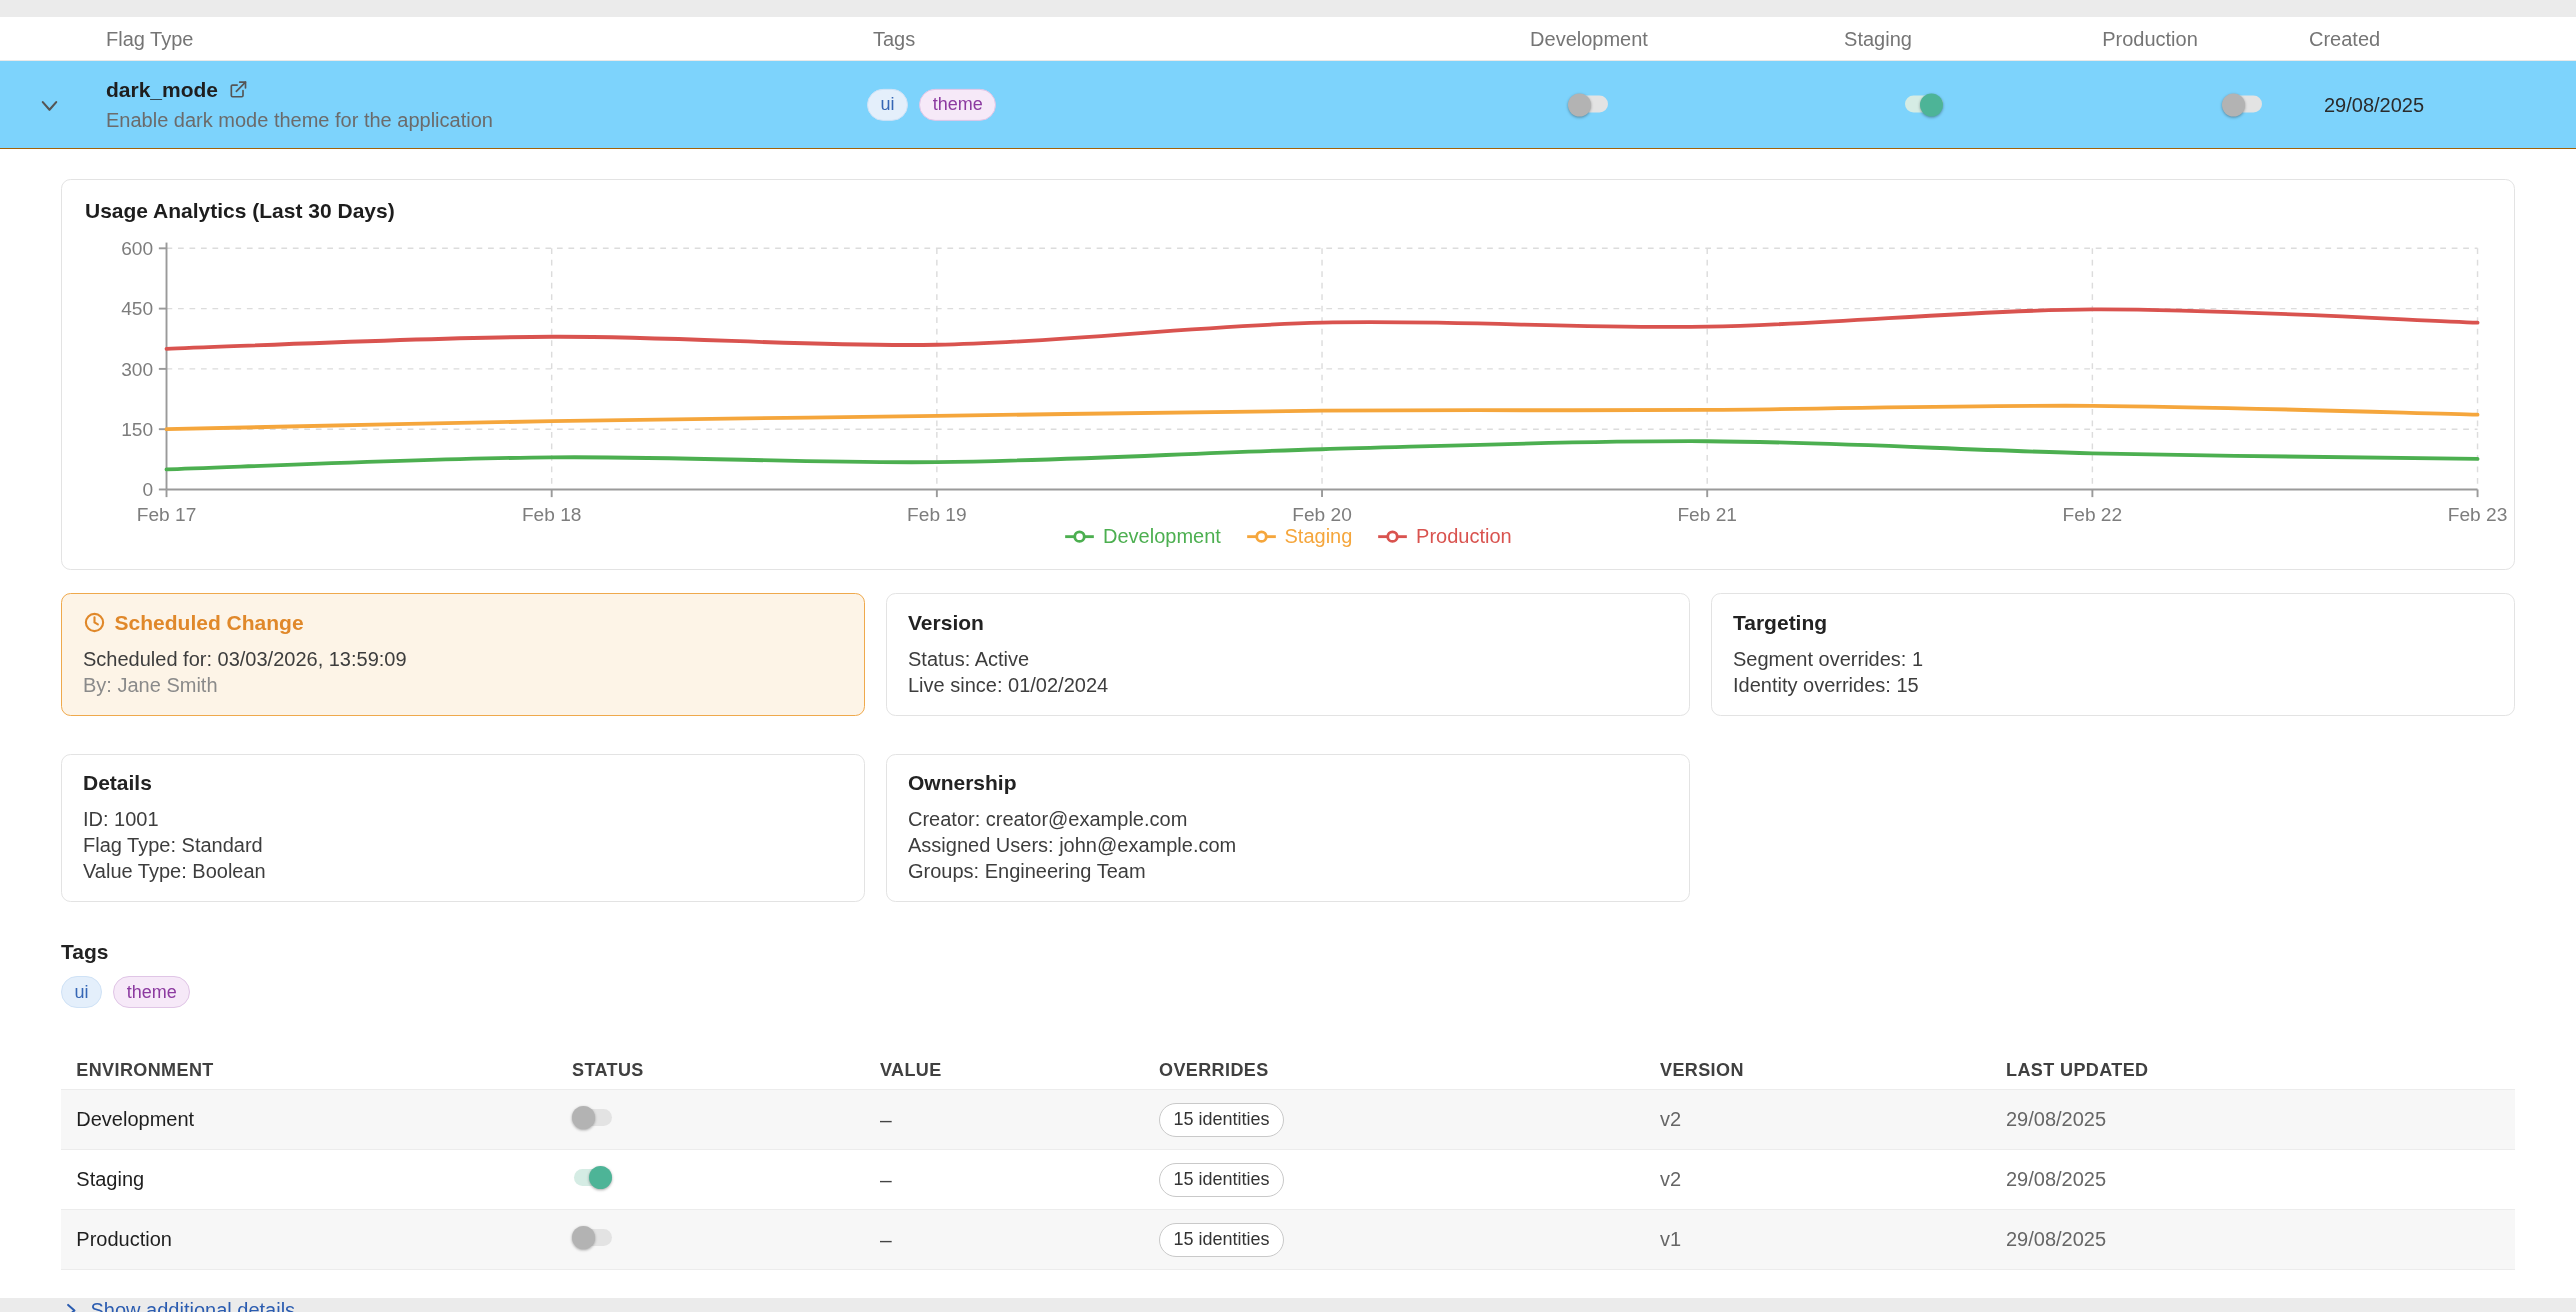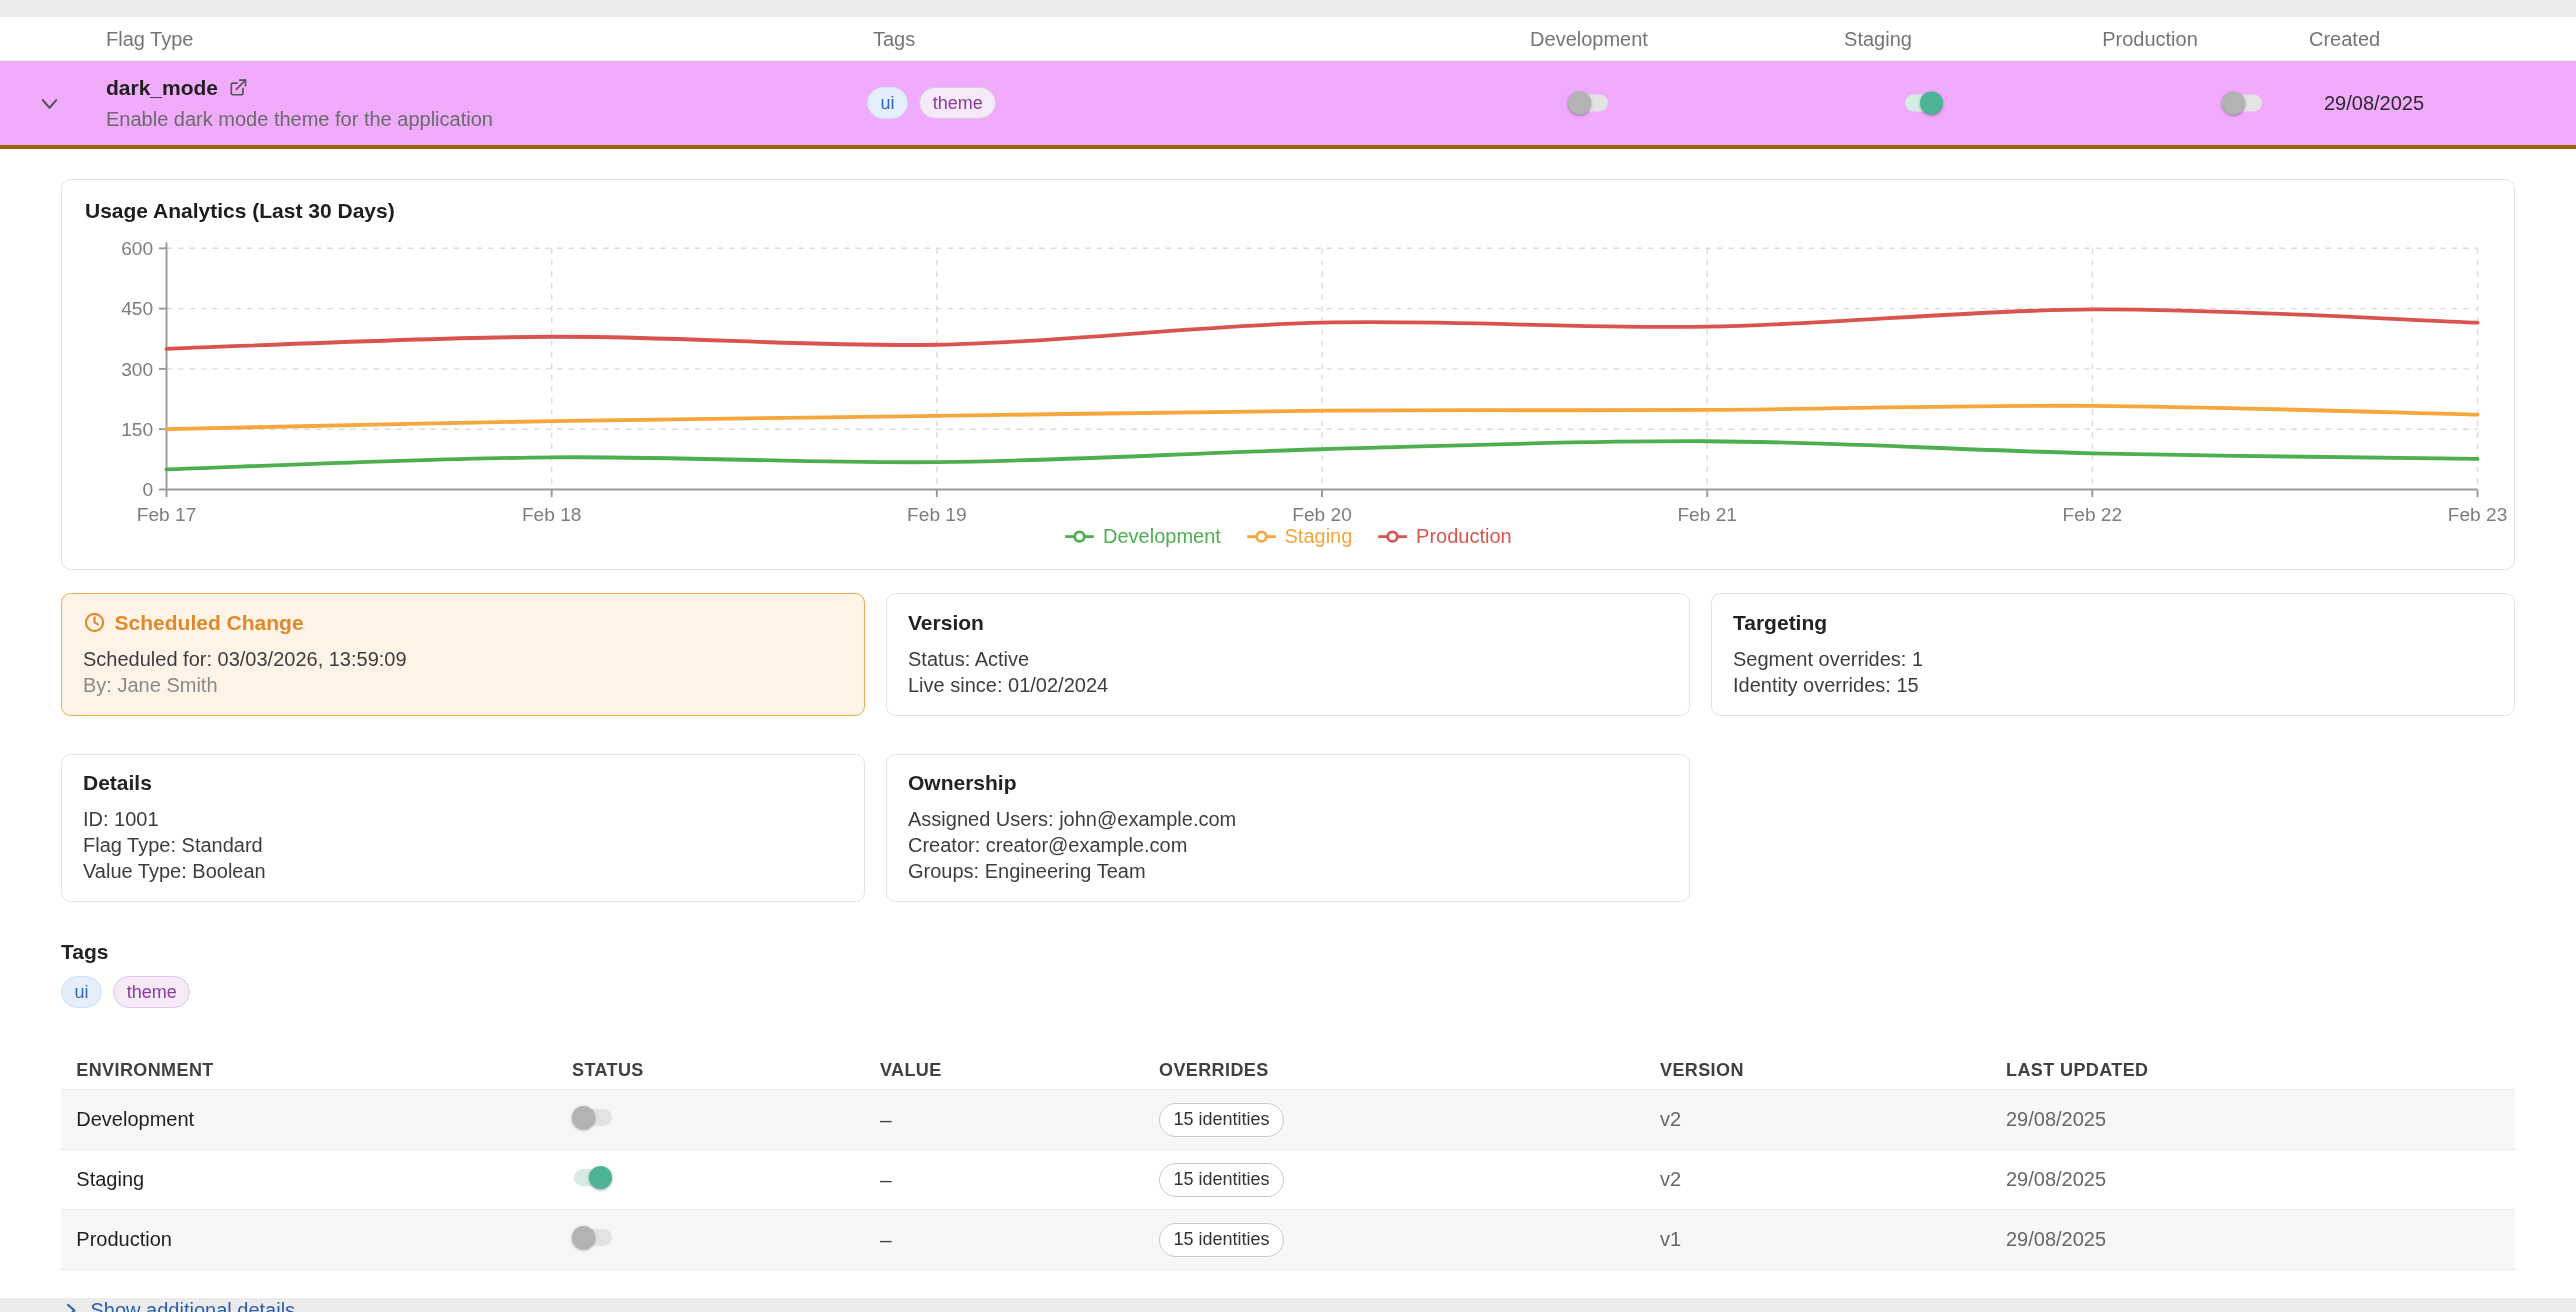--- a/index.html
+++ b/index.html
@@ -9,21 +9,21 @@
     font-family:"Liberation Sans", sans-serif;
     color:#333;
     overflow:hidden;
     -webkit-font-smoothing:antialiased;
   }
   .sheet { position:absolute; top:17px; left:0; width:2576px; height:1281px; background:#ffffff; }
 
   
   .list-head { position:relative; height:44px; border-bottom:1px solid #e9e9e9; background:#fff; }
   .list-head .hcell { position:absolute; top:50%; transform:translateY(-50%); font-size:20px; color:#757575; }
-  .flag-row { position:relative; height:88px; background:#f0abfc; border-bottom:4px solid #a16207; }
+  .flag-row { position:relative; height:88px; background:#7dd3fc; border-bottom:1px solid #a16207; }
   .pos-name { left:106px; }
   .pos-tags { left:873px; }
   .pos-dev  { left:1589px; transform:translate(-50%,-50%) !important; }
   .pos-stg  { left:1878px; transform:translate(-50%,-50%) !important; }
   .pos-prod { left:2150px; transform:translate(-50%,-50%) !important; }
   .pos-created { left:2309px; }
   .abs-mid { position:absolute; top:50%; transform:translateY(-50%); }
   .expander { left:38px; cursor:pointer; }
   .flag-name-block { left:106px; }
   .flag-name-line { display:flex; align-items:center; gap:9.6px; }
@@ -227,22 +227,22 @@
 
     <div class="cards-grid grid-r2">
       <div class="card info-card">
         <div class="info-title">Details</div>
         <div class="info-line">ID: 1001</div>
         <div class="info-line">Flag Type: Standard</div>
         <div class="info-line">Value Type: Boolean</div>
       </div>
       <div class="card info-card">
         <div class="info-title">Ownership</div>
+        <div class="info-line">Creator: creator@example.com</div>
         <div class="info-line">Assigned Users: john@example.com</div>
-        <div class="info-line">Creator: creator@example.com</div>
         <div class="info-line">Groups: Engineering Team</div>
       </div>
       <div></div>
     </div>
 
     <div class="tags-section">
       <div class="tags-title">Tags</div>
       <div class="tags-pills">
         <span class="tag tag-blue">ui</span>
         <span class="tag tag-purple">theme</span>

